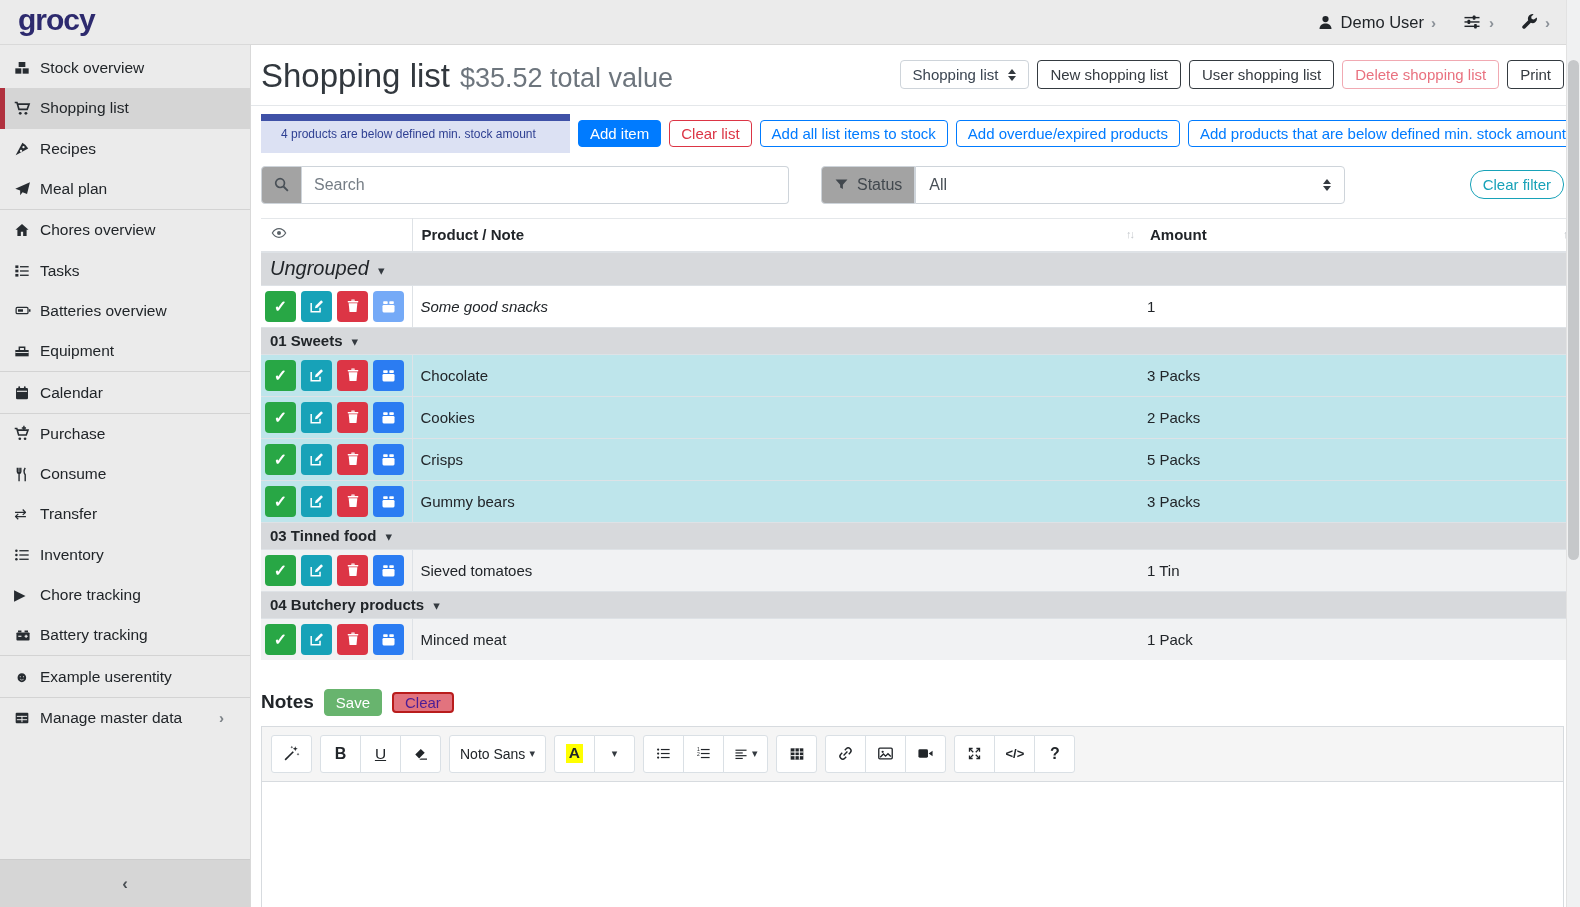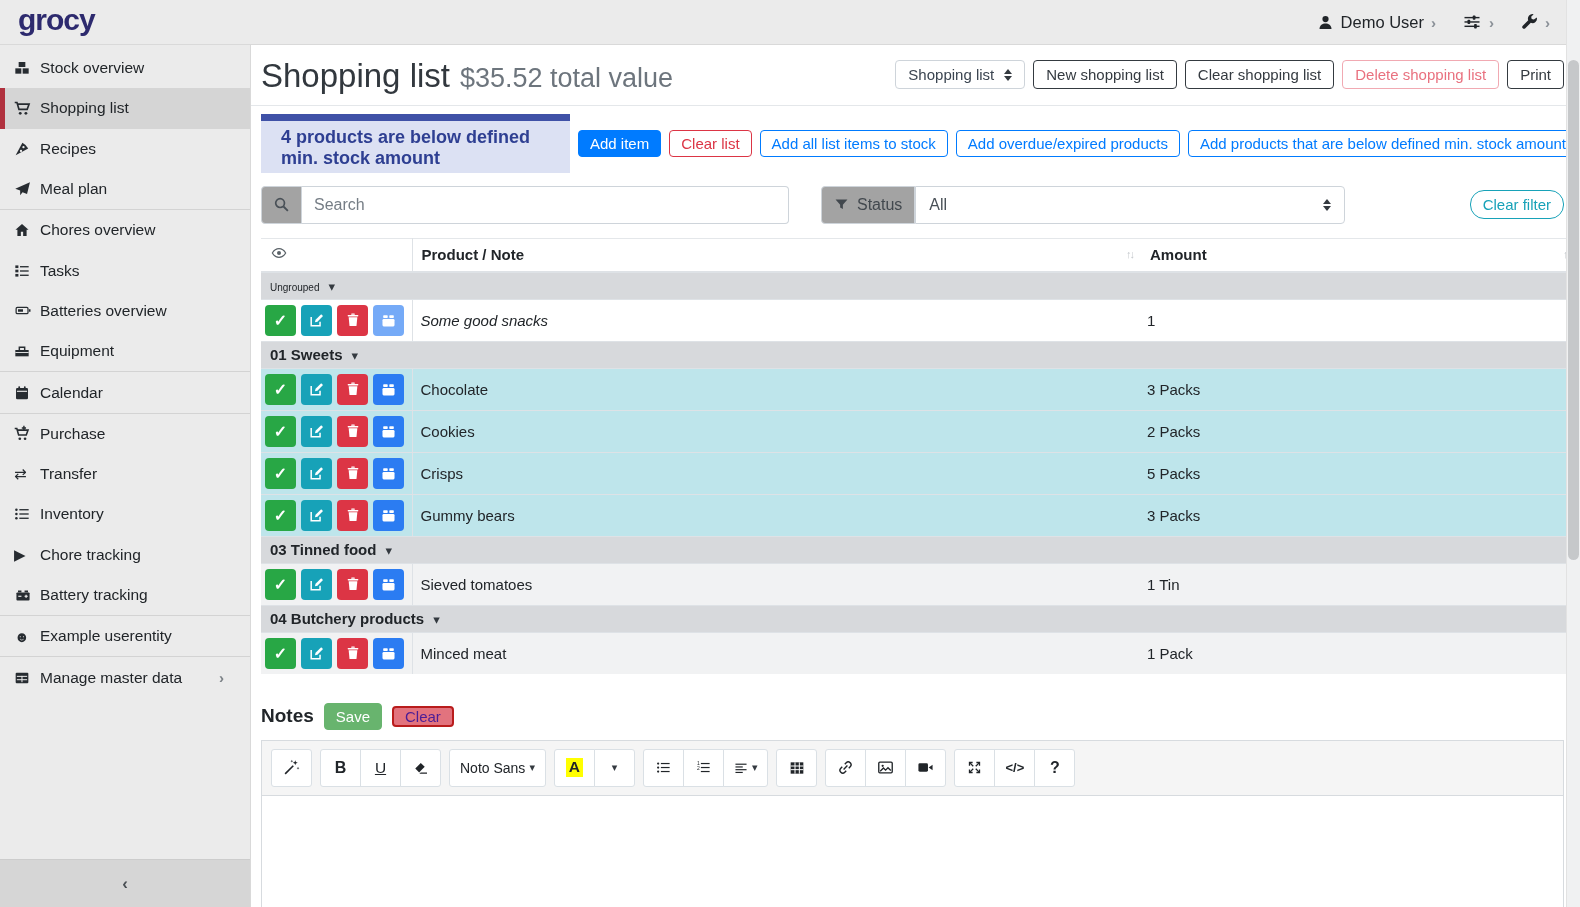--- a/index.html
+++ b/index.html
@@ -48,21 +48,21 @@
   .select-mock { color:#3a4450; }
   .updown { display:inline-flex; flex-direction:column; gap:2px; margin-left:2px;}
   .updown i { width:0; height:0; border-left:4px solid transparent; border-right:4px solid transparent; }
   .updown .up { border-bottom:5px solid #343a40; }
   .updown .down { border-top:5px solid #343a40; }
 
   hr.sep { border:none; border-top:1px solid #e4e7ea; margin:10px 0 8px -10px; }
 
   .banner-row { display:flex; align-items:center; gap:8px; }
   .banner { width:354px; background:var(--banner-bg); border-top:7px solid var(--banner-top);
-            color:var(--banner-text); font-weight:bold; font-size:18px; padding:6px 10px 4px 20px; cursor:pointer;}
+            color:var(--banner-text); font-weight:normal; font-size:12px; padding:6px 10px 12px 20px; cursor:pointer;}
   .btn-sm-action { padding:4px 11px; font-size:15px; }
   .btn-primary { background:var(--primary); border-color:var(--primary); color:#fff; }
   .btn-outline-primary { border-color:var(--primary); color:var(--primary); }
   .btn-outline-danger { border-color:var(--danger); color:var(--danger); }
   .btn-outline-info { border-color:var(--info); color:var(--info); }
 
   .filter-row { display:flex; align-items:center; margin-top:13px; margin-right:14px; }
   .input-group { display:flex; height:38px; }
   .ig-prepend { background:#a3a3a3; border:1px solid #ced4da; border-radius:4px 0 0 4px;
                 display:flex; align-items:center; justify-content:center; color:#495057; }
@@ -80,21 +80,21 @@
   
   table.shop { width:100%; border-collapse:collapse; margin-top:14px; font-size:15px; }
   table.shop th { text-align:left; font-weight:bold; padding:6px 8px 7px 9px; border-top:1px solid #e4e7ea;
                   border-bottom:2px solid #dee2e6; color:#212529; }
   th.col-actions { width:151px; border-right:1px solid #dee2e6; padding-left:8px; }
   th.col-amount { width:437px; padding-left:17px; }
   .th-flex { display:flex; align-items:center; justify-content:space-between; }
   .sort-ic { color:#c4c8cc; font-size:11px; letter-spacing:-2px; font-weight:normal; }
   tr.group-row td { background:#d7d9dc; font-weight:bold; padding:4px 9px 5px; border-top:1px solid #dee2e6; }
   tr.group-row .caret { margin-left:9px; font-size:13px; color:#343a40; }
-  tr.group-row.italic td .grp-lbl { font-weight:normal; font-size:10px;}
+  tr.group-row.italic td .grp-lbl { font-style:italic; font-weight:normal; font-size:20px;}
   td.cell-actions { width:151px; border-right:1px solid #dee2e6; padding:5px 2px 5px 4px; }
   td.cell-product { padding:10px 8px; }
   td.cell-amount { padding:10px 8px 10px 6px; }
   tr.item-row td { border-top:1px solid #dee2e6; }
   tr.bg-info td { background:var(--row-info); }
   tr.bg-stripe td { background:#f1f2f3; }
   tr.bg-white td { background:#fff; }
   .row-actions { display:flex; gap:5px; }
   .act-btn { width:31px; height:31px; border-radius:4px; border:none; color:#fff; cursor:pointer;
              display:flex; align-items:center; justify-content:center; font-size:15px; }
@@ -276,20 +276,28 @@
               <svg width="17" height="17" viewBox="0 0 24 24" fill="currentColor">
                 <path d="M1 5h3L6.5 14h10.8l2.5-6.8H5" fill="none" stroke="currentColor" stroke-width="2.2"></path>
                 <circle cx="8.2" cy="19.4" r="1.9"></circle>
                 <circle cx="15.6" cy="19.4" r="1.9"></circle>
                 <path d="M11 4.2h6M14 1.2v6" stroke="currentColor" stroke-width="2"></path>
               </svg>
             </span>
             <span class="lbl">Purchase</span>
           </a>
           <a class="side-item">
+            <span class="ico">
+              <svg width="16" height="17" viewBox="0 0 24 24" fill="currentColor">
+                <path d="M5 2v6a2.6 2.6 0 0 0 5.2 0V2M7.6 2v20M16.8 2c-2 3.4-2 7.6 0 10.4V22" fill="none" stroke="currentColor" stroke-width="2.1"></path>
+              </svg>
+            </span>
+            <span class="lbl">Consume</span>
+          </a>
+          <a class="side-item">
             <span class="ico">⇄</span>
             <span class="lbl">Transfer</span>
           </a>
           <a class="side-item">
             <span class="ico">
               <svg width="16" height="16" viewBox="0 0 24 24" fill="currentColor">
                 <circle cx="3.6" cy="5.6" r="1.9"></circle>
                 <rect x="8" y="4.6" width="14" height="2"></rect>
                 <circle cx="3.6" cy="12" r="1.9"></circle>
                 <rect x="8" y="11" width="14" height="2"></rect>
@@ -349,21 +357,21 @@
         </div>
         <div class="head-btns">
           <div class="btn select-mock">
             <span>Shopping list</span>
             <span class="updown">
                 <i class="up"></i>
                 <i class="down"></i>
               </span>
           </div>
           <button class="btn btn-outline-dark">New shopping list</button>
-          <button class="btn btn-outline-dark">Clear shopping list</button>
+          <button class="btn btn-outline-dark">User shopping list</button>
           <button class="btn btn-outline-danger-dis">Delete shopping list</button>
           <button class="btn btn-outline-dark">Print</button>
         </div>
       </div>
 
       <hr class="sep">
 
       <div class="banner-row">
         <div class="banner">4 products are below defined min. stock amount</div>
         <button class="btn btn-sm-action btn-primary">Add item</button>

